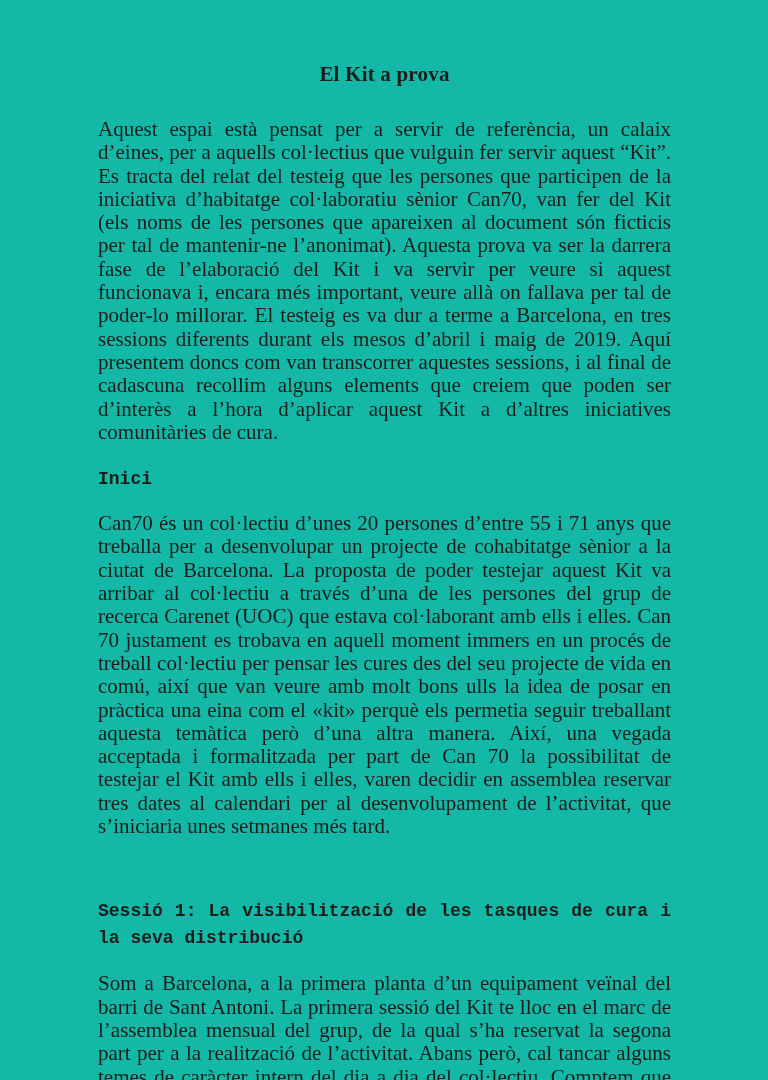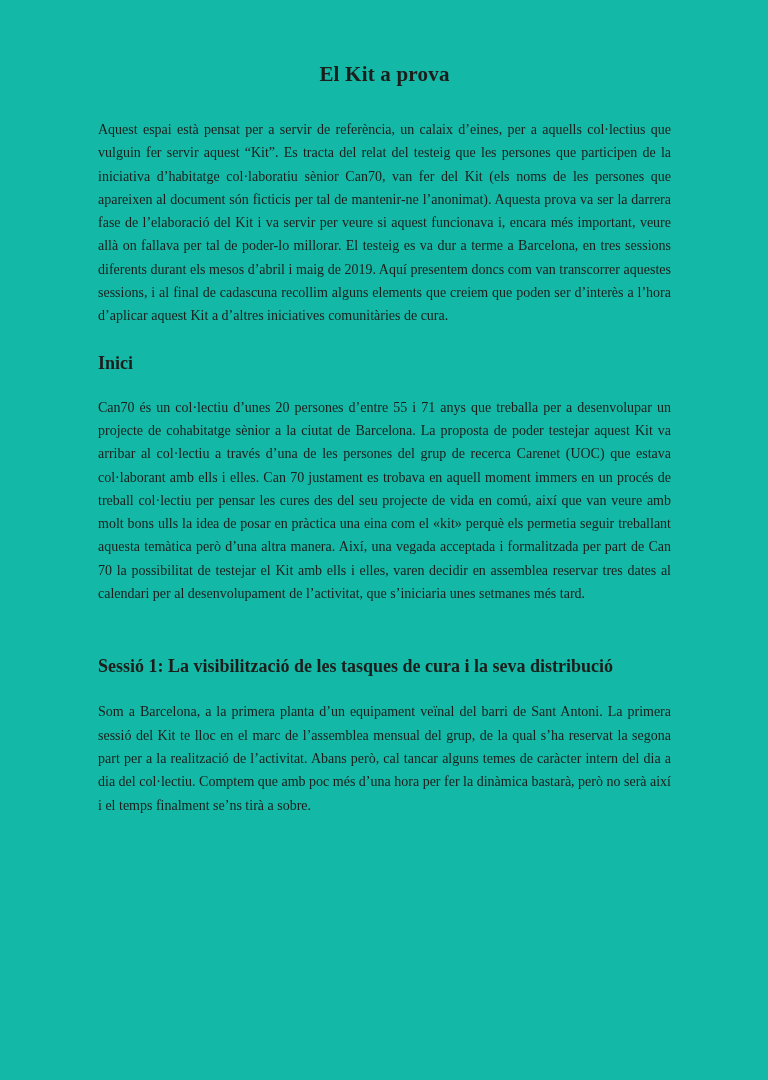--- a/index.html
+++ b/index.html
@@ -23,39 +23,40 @@
   }
   .doc-title {
     font-size: 21px;
     font-weight: bold;
     line-height: 32px;
     text-align: center;
     margin: 0 0 28px 0;
     letter-spacing: 0.2px;
   }
   .para {
-    font-size: 14px;
+    font-size: 21px;
     line-height: 23.3px;
     text-align: justify;
     margin: 0;
     hyphens: none;
   }
   .heading {
     font-size: 18px;
     font-weight: bold;
     line-height: 27px;
     text-align: justify;
     margin: 0;
+    font-family: Liberation Mono, monospace;
   }
   .heading-inici {
     margin-top: 22px;
     margin-bottom: 19px;
   }
   .heading-sessio {
-    margin-top: 48px;
+    margin-top: 60px;
     margin-bottom: 20px;
   }
 </style>
 </head>
 <body>
 
 <div class="page">
 
   <h1 class="doc-title">El Kit a prova</h1>
 

